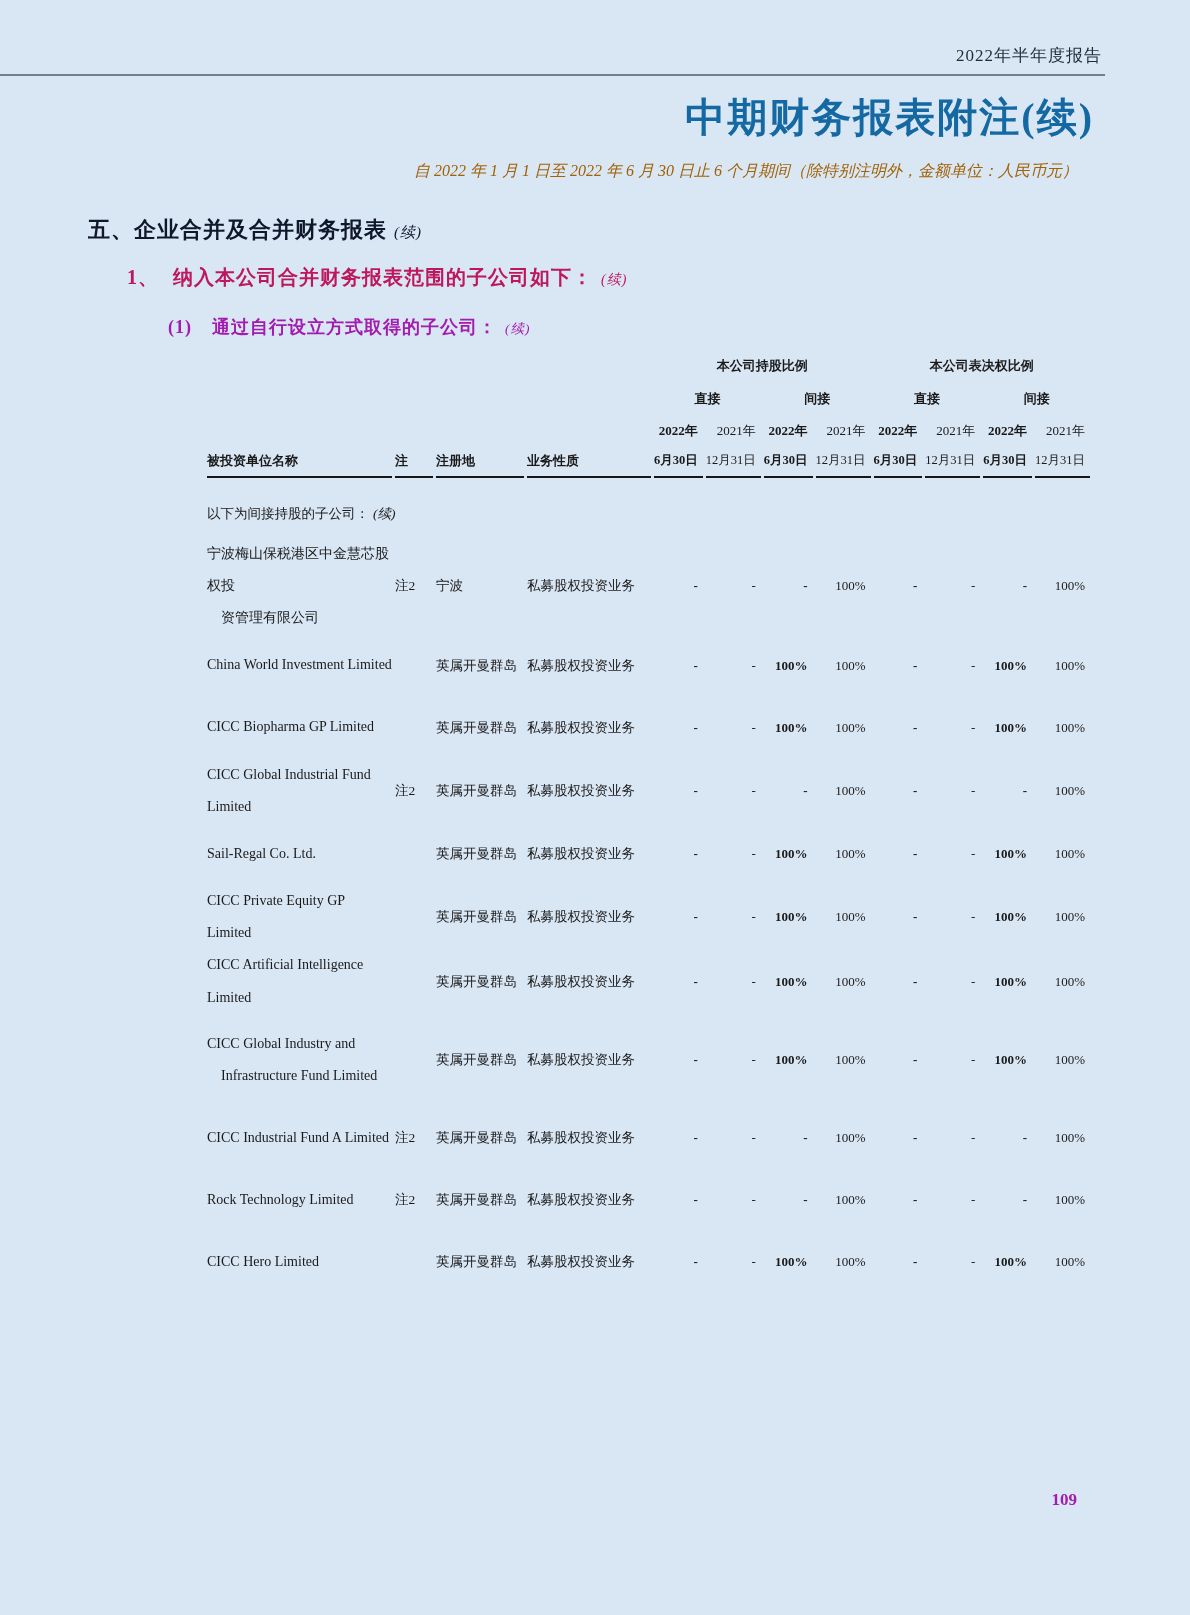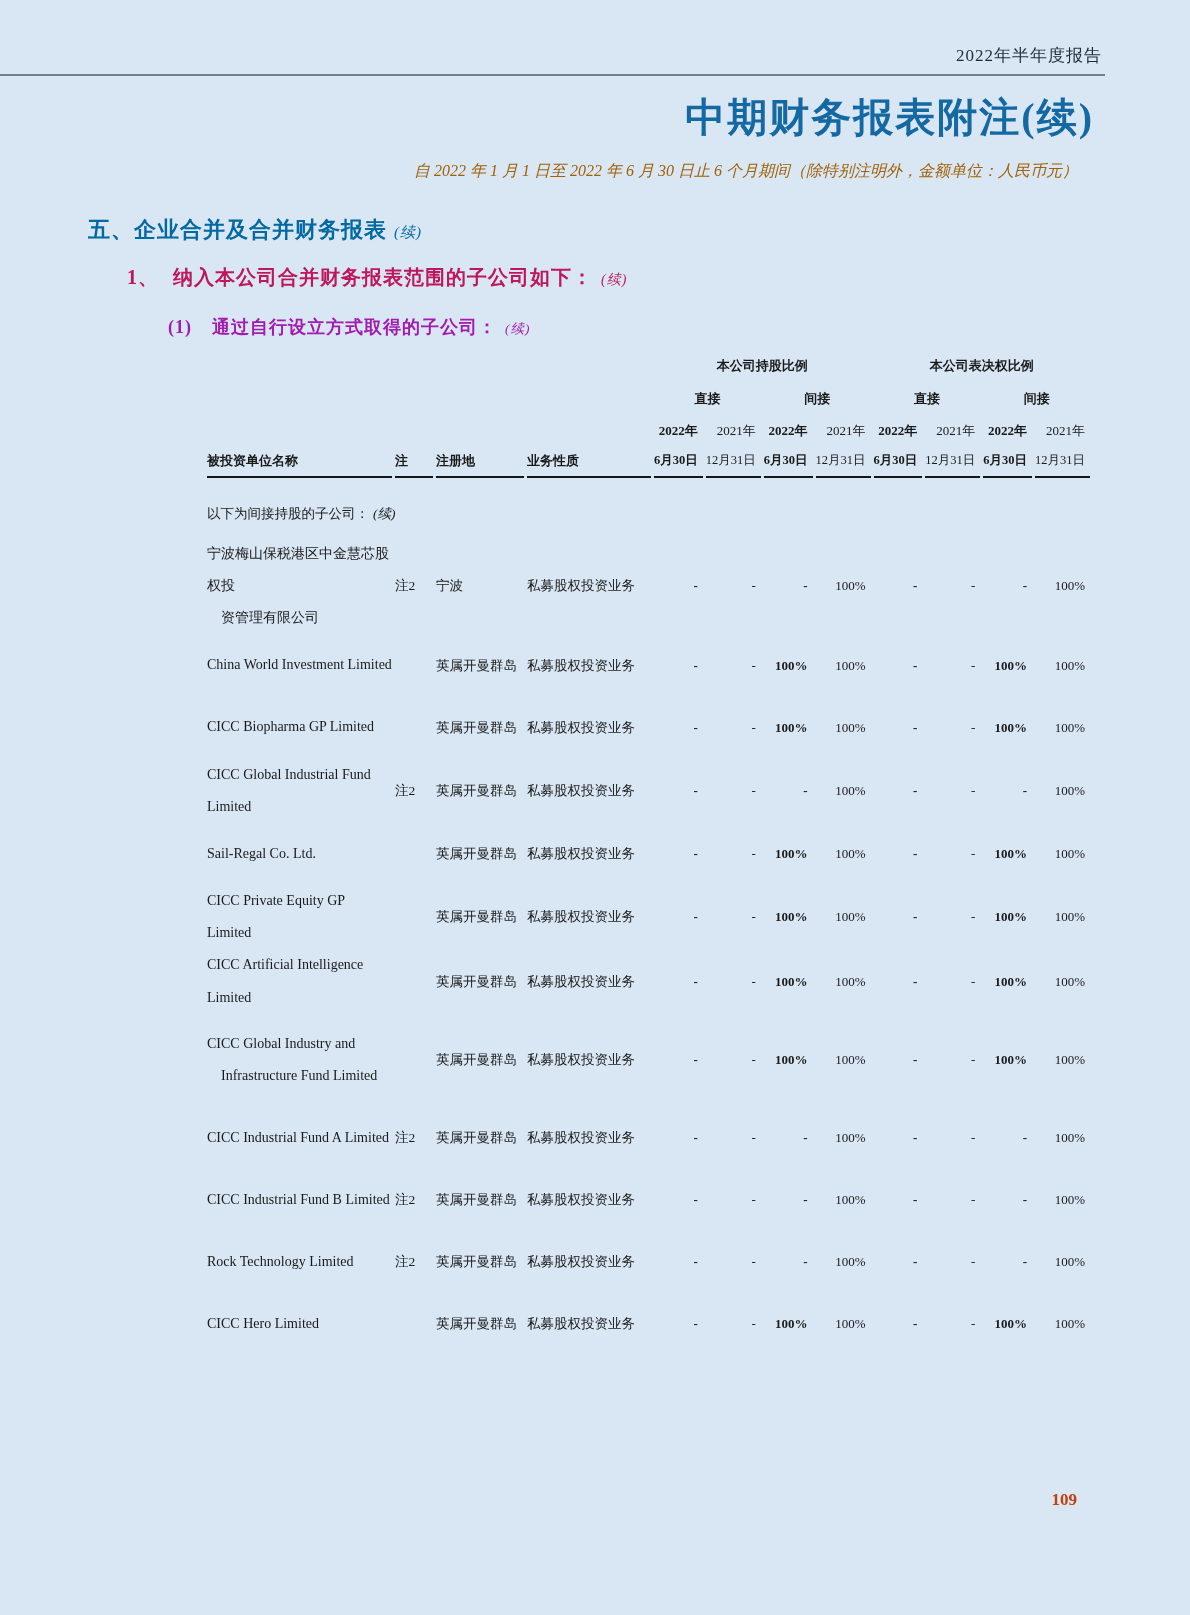--- a/index.html
+++ b/index.html
@@ -25,21 +25,21 @@
   
   .doc-title {
     text-align:right; margin:14px 96px 0 16px;
     font-size:40px; font-weight:bold; color:#1569a3; letter-spacing:2px;
   }
   .doc-subtitle {
     text-align:right; margin:16px 112px 0 0;
     font-style:italic; font-size:16px; color:#a16207;
   }
   
-  .sec1 { margin:33px 0 0 88px; font-size:22px; font-weight:bold; color:#0369a1; letter-spacing:1px; }
+  .sec1 { margin:33px 0 0 88px; font-size:22px; font-weight:bold; color:#0f172a; letter-spacing:1px; }
   .sec1 .cont { font-size:15px; font-style:italic; font-weight:normal; margin-left:7px; }
   .sec2 { margin:19px 0 0 127px; font-size:20px; font-weight:bold; color:#be185d; letter-spacing:1px; }
   .sec2 .lbl { margin-right:14px; }
   .sec2 .cont { font-size:14px; font-style:italic; font-weight:normal; margin-left:8px; }
   .sec3 { margin:24px 0 0 168px; font-size:18px; font-weight:bold; color:#a21caf; letter-spacing:1px; }
   .sec3 .lbl { margin-right:20px; }
   .sec3 .cont { font-size:13.5px; font-style:italic; font-weight:normal; margin-left:8px; }
   
   table {
     border-collapse:separate; border-spacing:3px 0;
@@ -68,21 +68,21 @@
   tbody tr.single { height:62px; }
   tbody tr.double { height:93px;margin-top:18px; }
   td.name-cell { font-size:14px; line-height:2.3; }
   td.name-cell .wrap-indent { padding-left:14px; }
   td.note-cell, td.place-cell, td.biz-cell { white-space:nowrap; }
   td.num { text-align:right; padding-right:5px; font-size:13px; white-space:nowrap; }
   td.num.y22 { font-weight:bold; }
   
   .page-number {
     position:absolute; right:113px; top:1490px;
-    font-size:17px; font-weight:bold; color:#c2410c;
+    font-size:17px; font-weight:bold; color:#a21caf;
   }
 </style>
 </head>
 <body>
 
 <div class="page-header">
   <div class="header-text">2022年半年度报告</div>
   <div class="header-rule"></div>
 </div>
 
@@ -302,36 +302,20 @@
         <td class="num">-</td>
         <td class="num y22">-</td>
         <td class="num">100%</td>
         <td class="num y22">-</td>
         <td class="num">-</td>
         <td class="num y22">-</td>
         <td class="num">100%</td>
       </tr>
       <tr class="single">
         <td class="name-cell">
-          <div>CICC Industrial Fund B Limited</div>
-        </td>
-        <td class="note-cell">注2</td>
-        <td class="place-cell">英属开曼群岛</td>
-        <td class="biz-cell">私募股权投资业务</td>
-        <td class="num y22">-</td>
-        <td class="num">-</td>
-        <td class="num y22">-</td>
-        <td class="num">100%</td>
-        <td class="num y22">-</td>
-        <td class="num">-</td>
-        <td class="num y22">-</td>
-        <td class="num">100%</td>
-      </tr>
-      <tr class="single">
-        <td class="name-cell">
           <div>Rock Technology Limited</div>
         </td>
         <td class="note-cell">注2</td>
         <td class="place-cell">英属开曼群岛</td>
         <td class="biz-cell">私募股权投资业务</td>
         <td class="num y22">-</td>
         <td class="num">-</td>
         <td class="num y22">-</td>
         <td class="num">100%</td>
         <td class="num y22">-</td>

